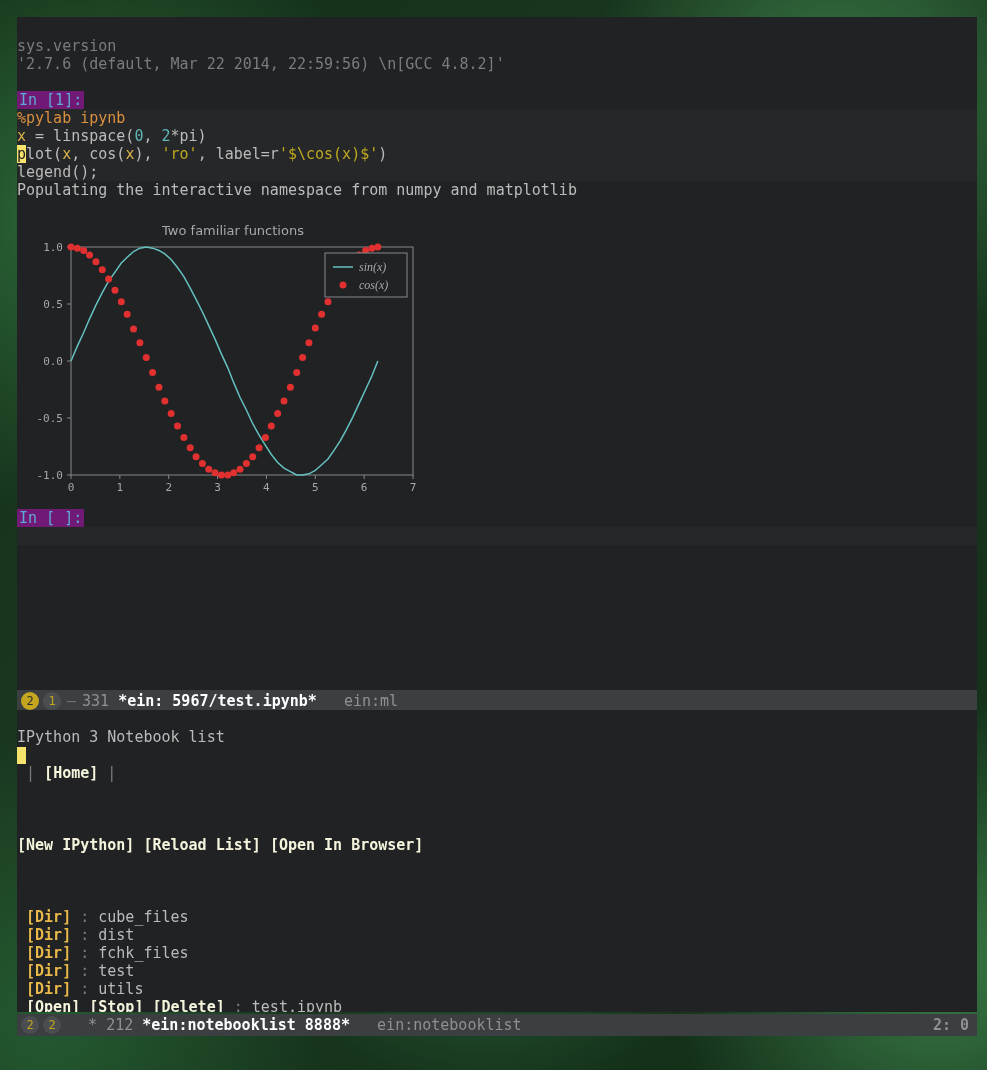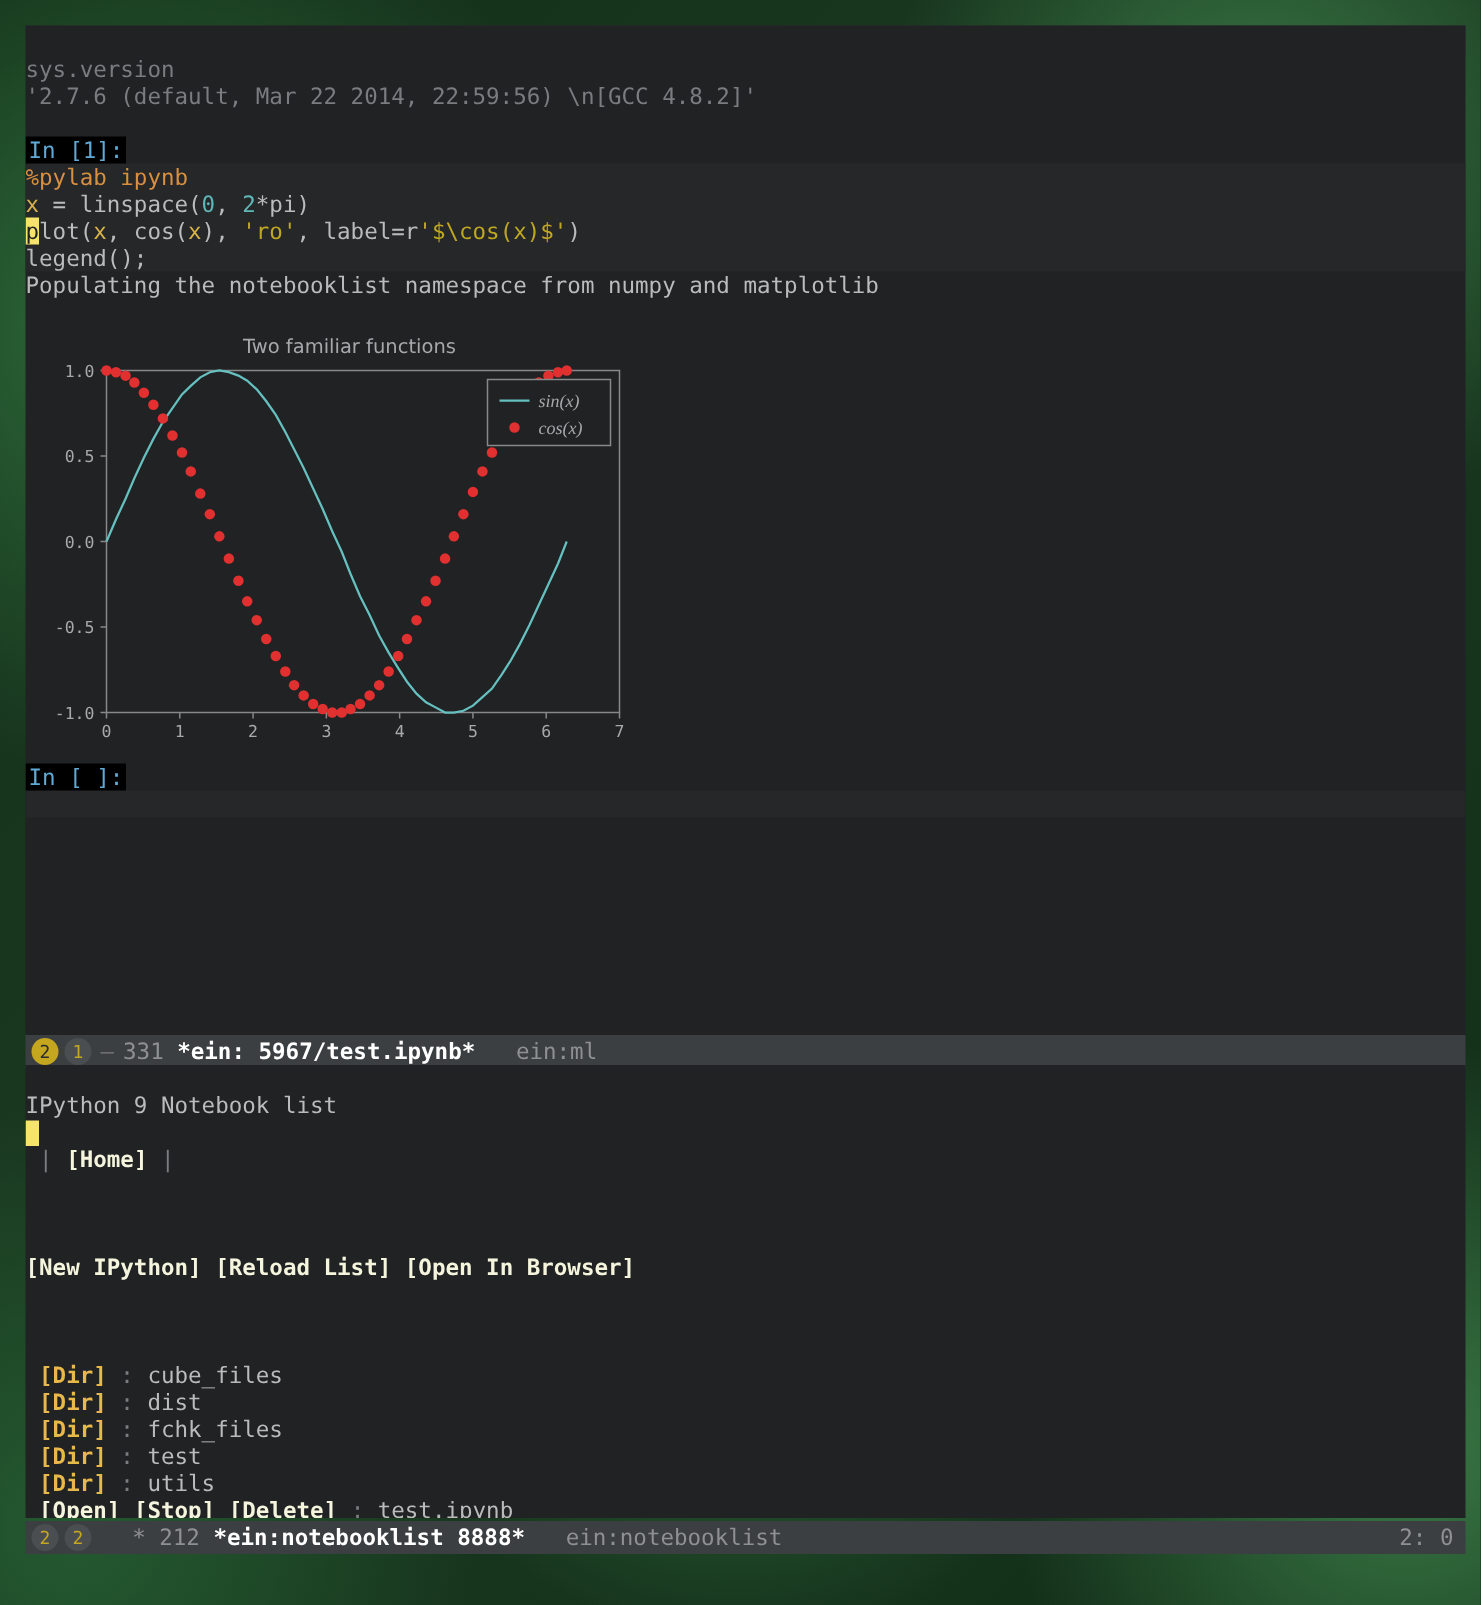--- a/index.html
+++ b/index.html
@@ -52,21 +52,21 @@
     width: 960px;
     height: 20px;
     background: #313335;
     color: #eeeeee;
   }
   .header-strip span {
     white-space: pre;
   }
 
   .in-prompt {
-    background: #000000;
+    background: #701a75;
     color: #5fa9d6;
     padding: 0 2px;
     display: inline-block;
   }
   .cell-block {
     background: #262729;
     width: 100%;
   }
   .code-line {
     white-space: pre;
@@ -113,21 +113,21 @@
     height: 18px;
     border-radius: 50%;
     font-size: 12px;
     line-height: 12px;
   }
   .ml-c1 { background: #c4a61f; color: #2a2c2e; }
   .ml-c2 { background: #4b4e50; color: #c4a61f; }
   .ml-buf { color: #e6e6e6; }
   .ml-buf strong { color: #ffffff; }
   .ml-mode { color: #8e9092; }
-  .ml-right { margin-left: auto; margin-right: 8px; color: #8e9092; }
+  .ml-right { margin-left: auto; margin-right: 8px; color: #8e9092; font-weight: bold; }
   .ml-sep { color: #707274; margin: 0 6px; }
 
   
   .nb-list {
     padding: 0;
     white-space: pre-wrap;
   }
   .bracket-btn { color: #f5f5dd; font-weight: bold; }
   .bracket-dir { color: #e8b84a; font-weight: bold; }
   .link-home { color: #f5f5dd; font-weight: bold; }
@@ -176,21 +176,21 @@
   <div style="height:18px"></div>
 
   <span class="in-prompt">In [1]:</span>
 
   <div class="cell-block">
     <div class="code-line"><span class="c-orange">%pylab ipynb</span></div>
     <div class="code-line"><span class="c-var">x</span><span class="c-default"> = linspace(</span><span class="c-cyan">0</span><span class="c-default">, </span><span class="c-cyan">2</span><span class="c-default">*pi)</span></div>
     <div class="code-line"><span class="cursor-emph">p</span><span class="c-default">lot(</span><span class="c-var">x</span><span class="c-default">, cos(</span><span class="c-var">x</span><span class="c-default">), </span><span class="c-str">'ro'</span><span class="c-default">, label=r</span><span class="c-str">'$\cos(x)$'</span><span class="c-default">)</span></div>
     <div class="code-line"><span class="c-default">legend();</span></div>
   </div>
-  <div class="code-line c-default">Populating the notebooklist namespace from numpy and matplotlib</div>
+  <div class="code-line c-default">Populating the interactive namespace from numpy and matplotlib</div>
 
   
   <div class="chart-wrap">
     <svg class="chart" id="chart-svg" width="400" height="280" viewBox="0 0 400 280">
         <text x="210" y="16" text-anchor="middle" fill="#a6a8aa" font-size="13" font-family="DejaVu Sans, sans-serif">Two familiar functions</text>
         <rect x="48" y="28" width="342" height="228" fill="none" stroke="#888" stroke-width="1"></rect>
         <line x1="48" y1="256" x2="48" y2="260" stroke="#888"></line>
         <text x="48" y="272" text-anchor="middle" fill="#a6a8aa" font-size="11">0</text>
         <line x1="96.85714285714286" y1="256" x2="96.85714285714286" y2="260" stroke="#888"></line>
         <text x="96.85714285714286" y="272" text-anchor="middle" fill="#a6a8aa" font-size="11">1</text>
@@ -293,21 +293,21 @@
   <span class="ml-mode">ein:ml</span>
   <span class="ml-right">
     <span>11: 0</span>
     <span>     </span>
     <span>Bottom</span>
   </span>
 </div>
 
 <div class="pane-bottom">
   <div class="nb-list">
-<div>IPython 9 Notebook list</div><span class="cursor-block"></span>
+<div>IPython 3 Notebook list</div><span class="cursor-block"></span>
 <div><span class="muted"> | </span><span class="bracket-btn">[</span><span class="link-home">Home</span><span class="bracket-btn">]</span><span class="muted"> |</span></div>
 <div style="height:18px"></div>
 <div><span class="bracket-btn">[New IPython]</span> <span class="bracket-btn">[Reload List]</span> <span class="bracket-btn">[Open In Browser]</span></div>
 <div style="height:18px"></div>
 <div id="nb-items"><div> <span class="bracket-dir">[Dir]</span> <span class="muted">: </span><span>cube_files</span></div><div> <span class="bracket-dir">[Dir]</span> <span class="muted">: </span><span>dist</span></div><div> <span class="bracket-dir">[Dir]</span> <span class="muted">: </span><span>fchk_files</span></div><div> <span class="bracket-dir">[Dir]</span> <span class="muted">: </span><span>test</span></div><div> <span class="bracket-dir">[Dir]</span> <span class="muted">: </span><span>utils</span></div><div> <span class="bracket-btn">[Open]</span> <span class="bracket-btn">[Stop]</span> <span class="bracket-btn">[Delete]</span> <span class="muted">: </span><span>test.ipynb</span></div></div>
   </div>
 </div>
 
 <div class="modeline bot">
   <span class="ml-indicators">

